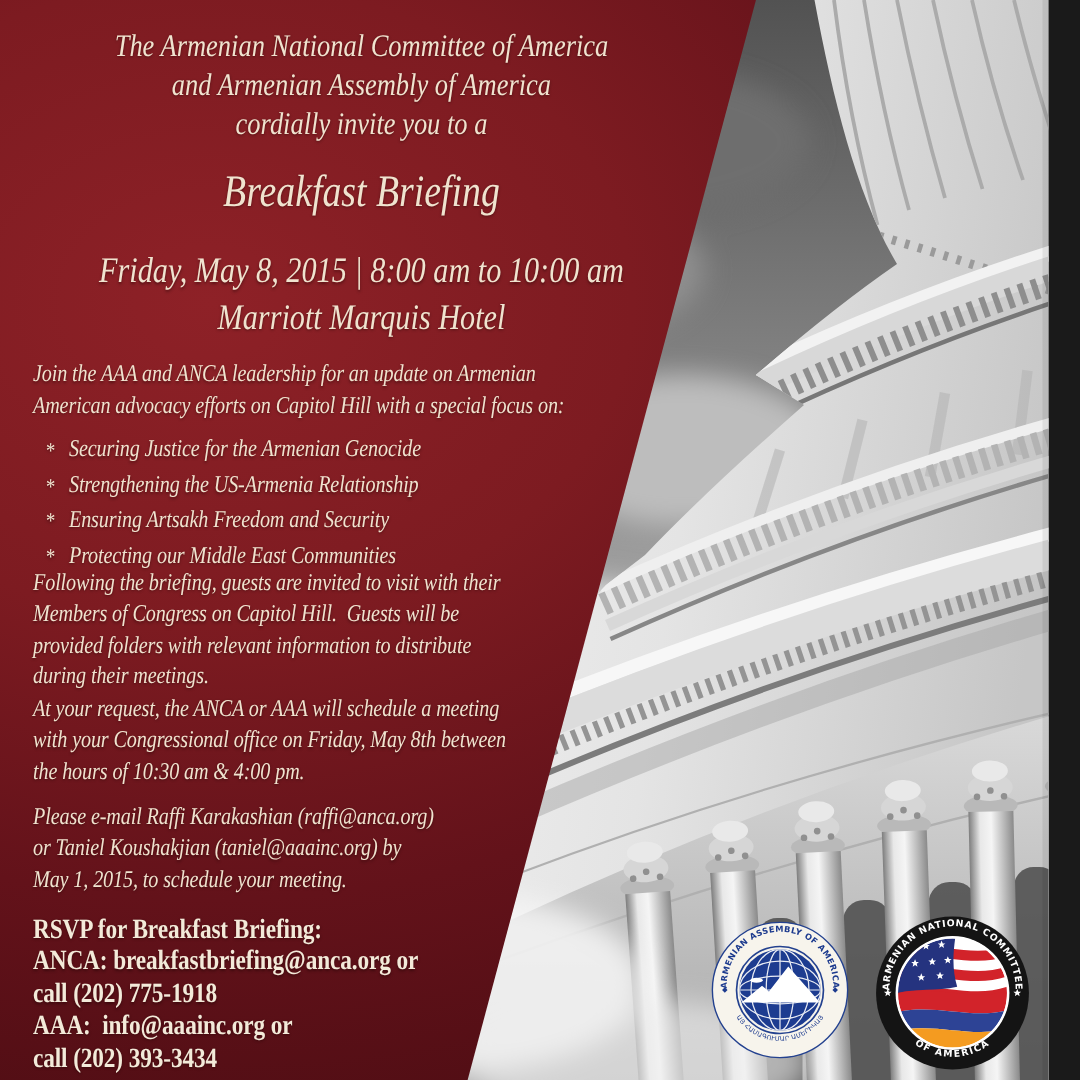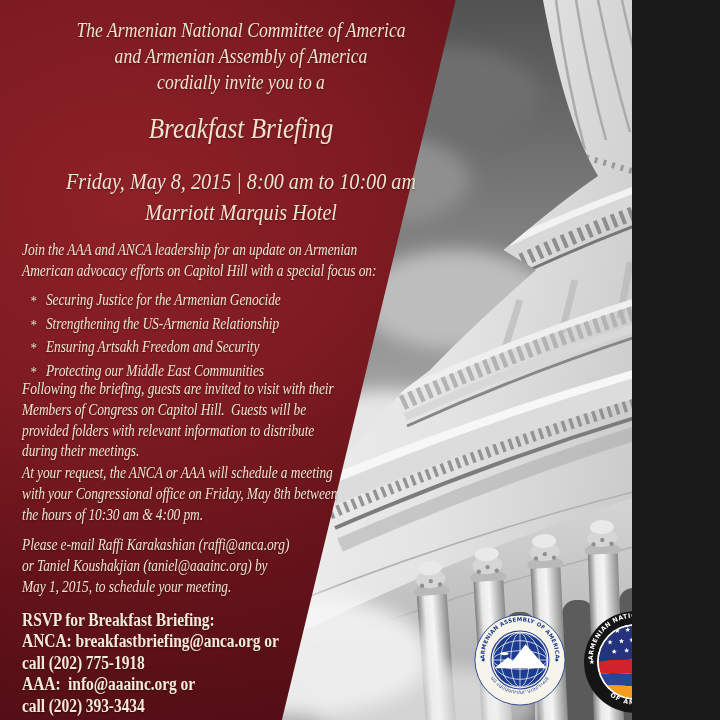--- a/index.html
+++ b/index.html
@@ -1,16 +1,16 @@
 <!DOCTYPE html>
 <html><head>
 <meta charset="utf-8">
 <style>
   html,body{margin:0;padding:0;background:#1a1a1a;}
-  .stage{position:relative;width:632px;height:720px;overflow:hidden;
+  .stage{position:relative;width:699px;height:720px;overflow:hidden;
          font-family:"Liberation Serif","DejaVu Serif",serif;}
   .photo{position:absolute;left:0;top:0;width:720px;height:720px;}
   .red-overlay{position:absolute;inset:0;
     background:radial-gradient(115% 85% at 20% 28%, #8e2127 0%, #7d1b21 35%, #63121a 65%, #4a0c12 100%);
     clip-path:polygon(0 0, 72.1% 0, 44.6% 100%, 0 100%);}
   .txt{position:absolute;color:#f0e3cf;font-style:italic;
        text-shadow:0 1px 2px rgba(25,0,0,.45);}
   .squeezeL{transform:scaleX(.84);transform-origin:0 0;}
   .squeezeC{transform:scaleX(.84);transform-origin:50% 0;}
   .center{left:0;width:482px;text-align:center;}

